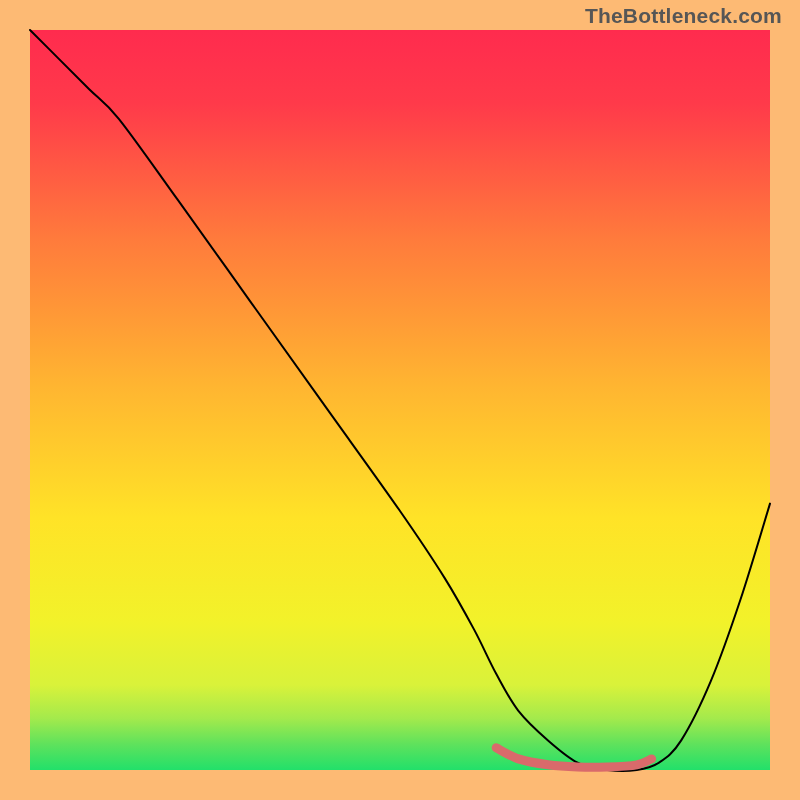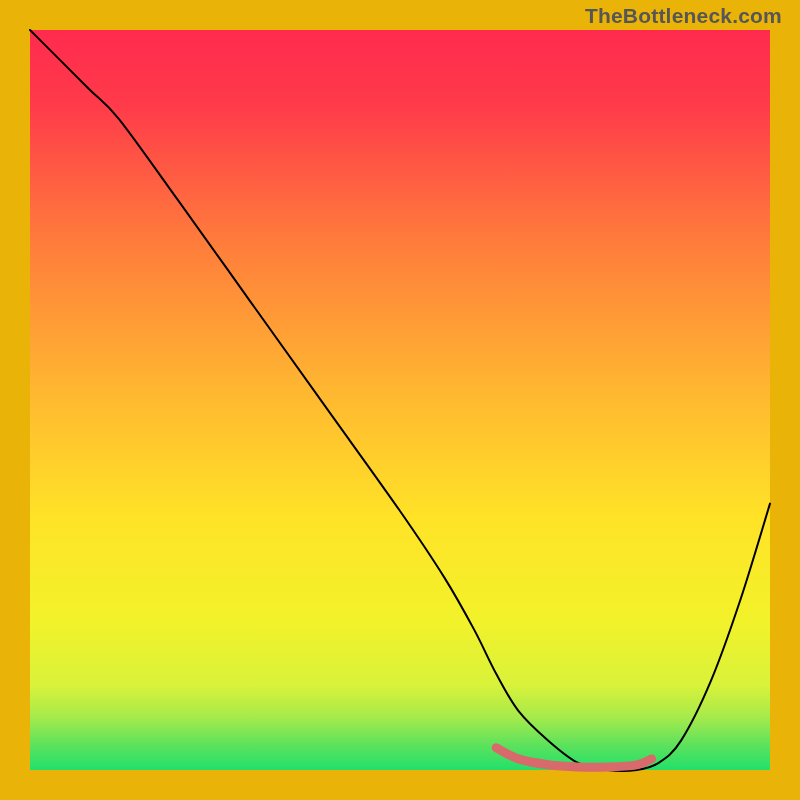--- a/index.html
+++ b/index.html
@@ -9,21 +9,21 @@
     height: 800px;
     background: #000;
     overflow: hidden;
   }
   .frame {
     position: absolute;
     left: 0;
     top: 0;
     width: 800px;
     height: 800px;
-    background: #eab308;
+    background: #fdba74;
   }
   .watermark {
     position: absolute;
     top: 4px;
     right: 18px;
     font-family: Arial, Helvetica, sans-serif;
     font-size: 21px;
     color: #565656;
     font-weight: 600;
     letter-spacing: 0.2px;

